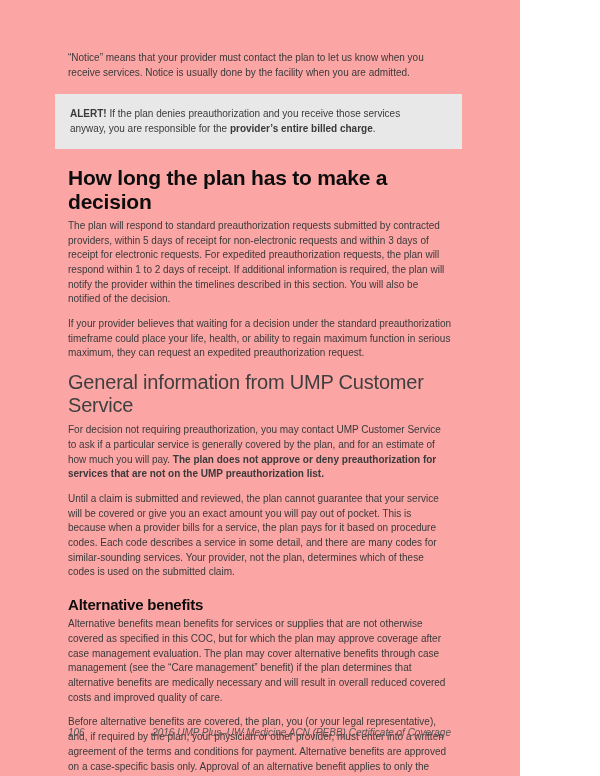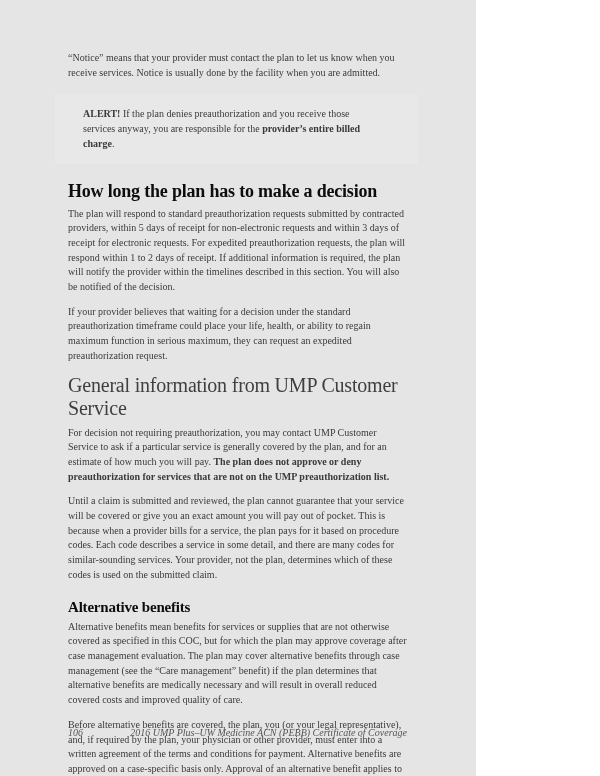--- a/index.html
+++ b/index.html
@@ -2,45 +2,45 @@
 <html><head>
 <meta charset="utf-8">
 <style>
   html, body {
     margin: 0;
     padding: 0;
     background: #ffffff;
   }
   .page {
     position: relative;
-    width: 476px;
+    width: 520px;
     height: 776px;
-    background: #e5e5e5;
+    background: #fca5a5;
     box-sizing: border-box;
     padding: 51px 69px 0 68px;
     overflow: hidden;
-    font-family: Liberation Serif, serif;
+    font-family: Liberation Sans, sans-serif;
     color: #333333;
   }
   p.body {
     font-size: 10px;
     line-height: 14.7px;
     margin: 0 0 10px 0;
     color: #3a3a3a;
   }
   .gray-box {
     background: #e8e8e8;
     margin: 14px -11px 14px -13px;
-    padding: 13px 45px 12px 28px;
+    padding: 13px 45px 12px 15px;
   }
   .gray-box p.body {
     margin: 0;
   }
   h3.h-bold-lg {
-    font-size: 18px;
+    font-size: 21px;
     font-weight: 700;
     color: #0d0d0d;
     letter-spacing: -0.2px;
     margin: 17px 0 5px 0;
   }
   h3.h-bold-md {
     font-size: 15px;
     font-weight: 700;
     color: #0d0d0d;
     letter-spacing: -0.2px;

